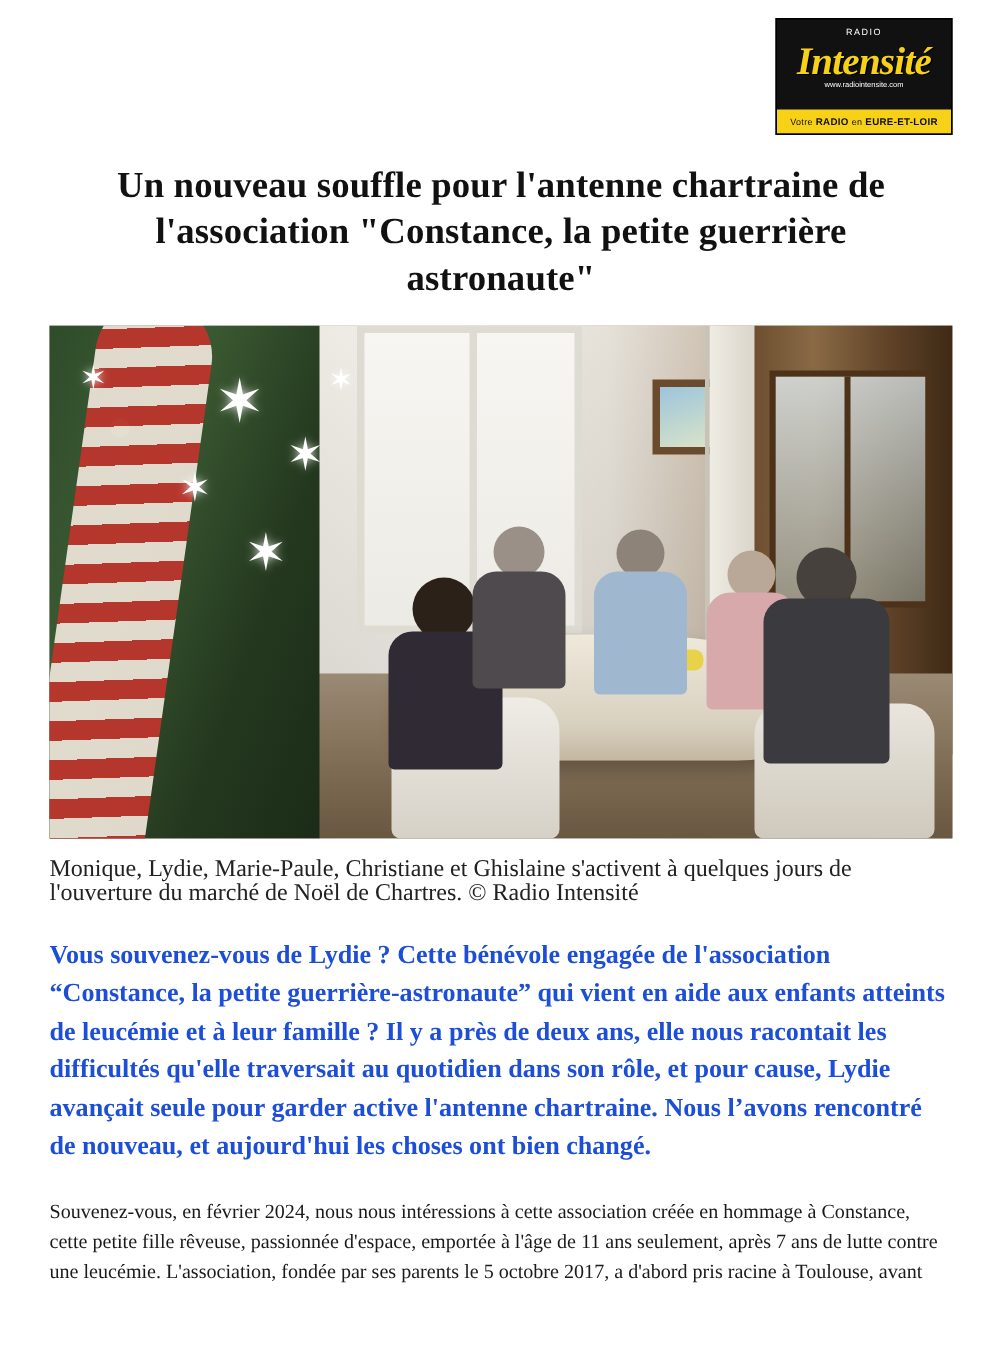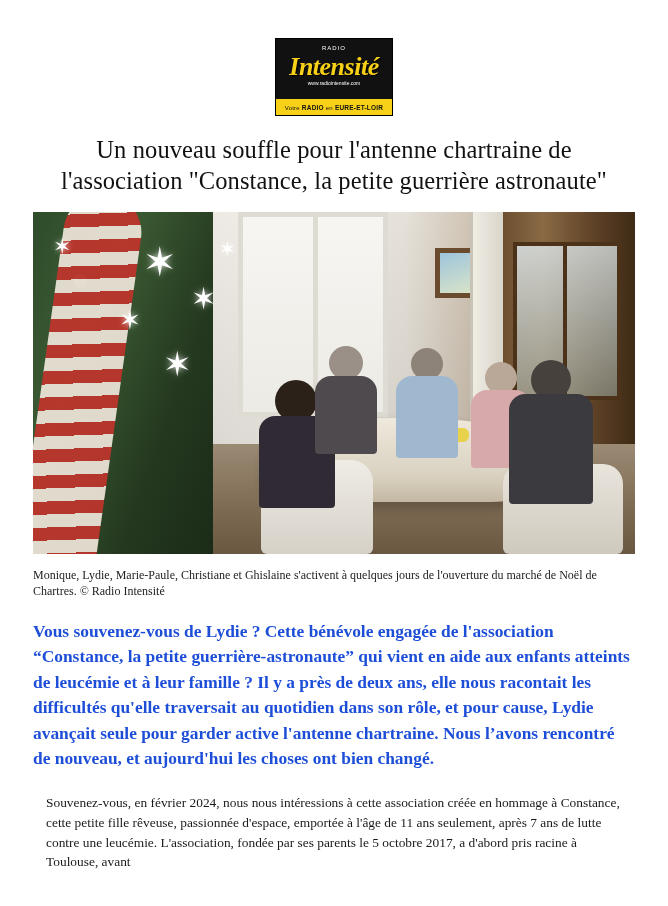--- a/index.html
+++ b/index.html
@@ -18,23 +18,23 @@
     width: 668px;
     height: 906px;
     position: relative;
     box-sizing: border-box;
     padding: 0 33px;
   }
 
   
   .logo-wrap {
     display: flex;
-    justify-content: center;
+    justify-content: flex-end;
     align-items: center;
-    padding-top: 38px;
+    padding-top: 12px;
     padding-bottom: 18px;
   }
   .logo {
     width: 116px;
     height: 76px;
     background: #111111;
     border: 1px solid #000;
     position: relative;
     display: flex;
     flex-direction: column;
@@ -87,21 +87,21 @@
     letter-spacing: 0.2px;
   }
   .logo-strip span .thin {
     font-weight: normal;
     font-size: 6px;
   }
 
   
   .headline {
     font-family: "Liberation Serif", serif;
-    font-weight: normal;
+    font-weight: bold;
     font-size: 24.5px;
     line-height: 31px;
     text-align: center;
     color: #111111;
     margin: 0 6px 16px 6px;
     letter-spacing: 0.1px;
   }
 
   
   .photo {
@@ -262,21 +262,21 @@
   .s1 { left: 120px; top: 34px; font-size: 40px; }
   .s2 { left: 168px; top: 70px; font-size: 30px; }
   .s3 { left: 96px; top: 92px; font-size: 26px; }
   .s4 { left: 140px; top: 136px; font-size: 34px; }
   .s5 { left: 30px; top: 18px; font-size: 22px; }
   .s6 { left: 196px; top: 20px; font-size: 20px; }
 
   
   .caption {
     font-family: "Liberation Serif", serif;
-    font-size: 12px;
+    font-size: 16px;
     line-height: 16px;
     color: #222222;
     margin: 0 0 20px 0;
     max-width: 604px;
   }
 
   
   .lead {
     font-family: "Liberation Serif", serif;
     font-weight: bold;
@@ -285,21 +285,21 @@
     color: #1d4ed8;
     margin: 0 0 22px 0;
   }
 
   
   .body-text {
     font-family: "Liberation Serif", serif;
     font-size: 13.4px;
     line-height: 19.6px;
     color: #1a1a1a;
-    margin: 13px;
+    margin: 0;
   }
 </style>
 </head>
 <body>
 
 <div class="page">
 
   <div class="logo-wrap">
     <div class="logo">
       <div class="logo-radio">RADIO</div>

